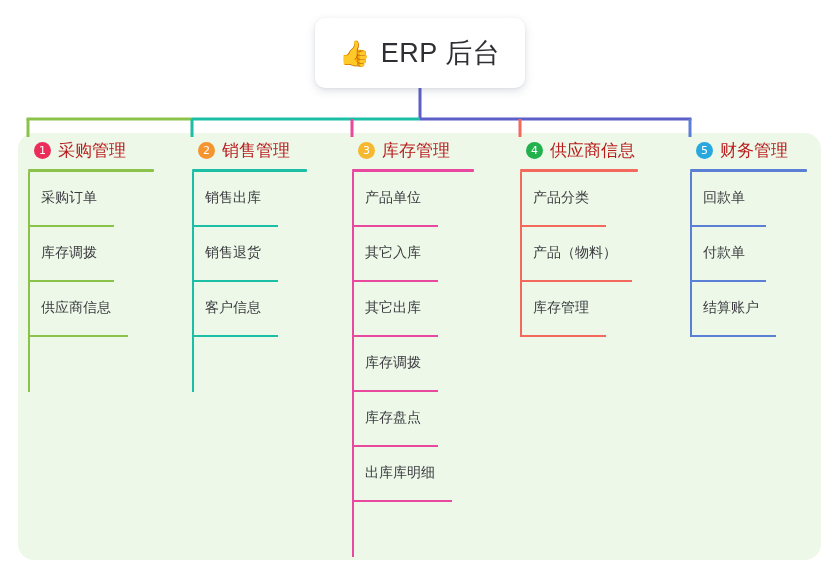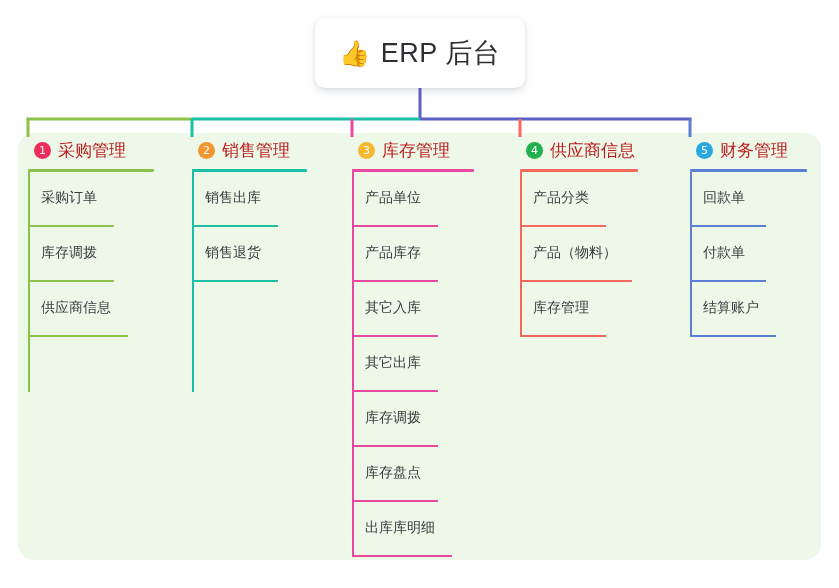--- a/index.html
+++ b/index.html
@@ -194,39 +194,39 @@
       <div class="spine" style="background: rgb(27, 191, 165); height: 220px;"></div>
       <div class="items">
         <div class="item">
           <span class="item-label">销售出库</span>
           <div class="item-rule" style="width: 86px; background: rgb(27, 191, 165);"></div>
         </div>
         <div class="item">
           <span class="item-label">销售退货</span>
           <div class="item-rule" style="width: 86px; background: rgb(27, 191, 165);"></div>
         </div>
+        <div class="item">
+          <span class="item-label">客户信息</span>
+          <div class="item-rule" style="width: 86px; background: rgb(27, 191, 165);"></div>
+        </div>
       </div>
     </div>
     <div class="column" style="left: 324px;">
       <div class="col-head">
         <span class="badge" style="background: rgb(245, 184, 46);">3</span>
         <span class="col-title">库存管理</span>
       </div>
       <div class="col-rule" style="width: 122px; margin-left: 10px; background: rgb(232, 73, 159);"></div>
       <div class="spine" style="background: rgb(232, 73, 159); height: 385px;"></div>
       <div class="items">
         <div class="item">
           <span class="item-label">产品单位</span>
           <div class="item-rule" style="width: 86px; background: rgb(232, 73, 159);"></div>
         </div>
         <div class="item">
-          <span class="item-label">产品库存</span>
-          <div class="item-rule" style="width: 86px; background: rgb(232, 73, 159);"></div>
-        </div>
-        <div class="item">
           <span class="item-label">其它入库</span>
           <div class="item-rule" style="width: 86px; background: rgb(232, 73, 159);"></div>
         </div>
         <div class="item">
           <span class="item-label">其它出库</span>
           <div class="item-rule" style="width: 86px; background: rgb(232, 73, 159);"></div>
         </div>
         <div class="item">
           <span class="item-label">库存调拨</span>
           <div class="item-rule" style="width: 86px; background: rgb(232, 73, 159);"></div>

